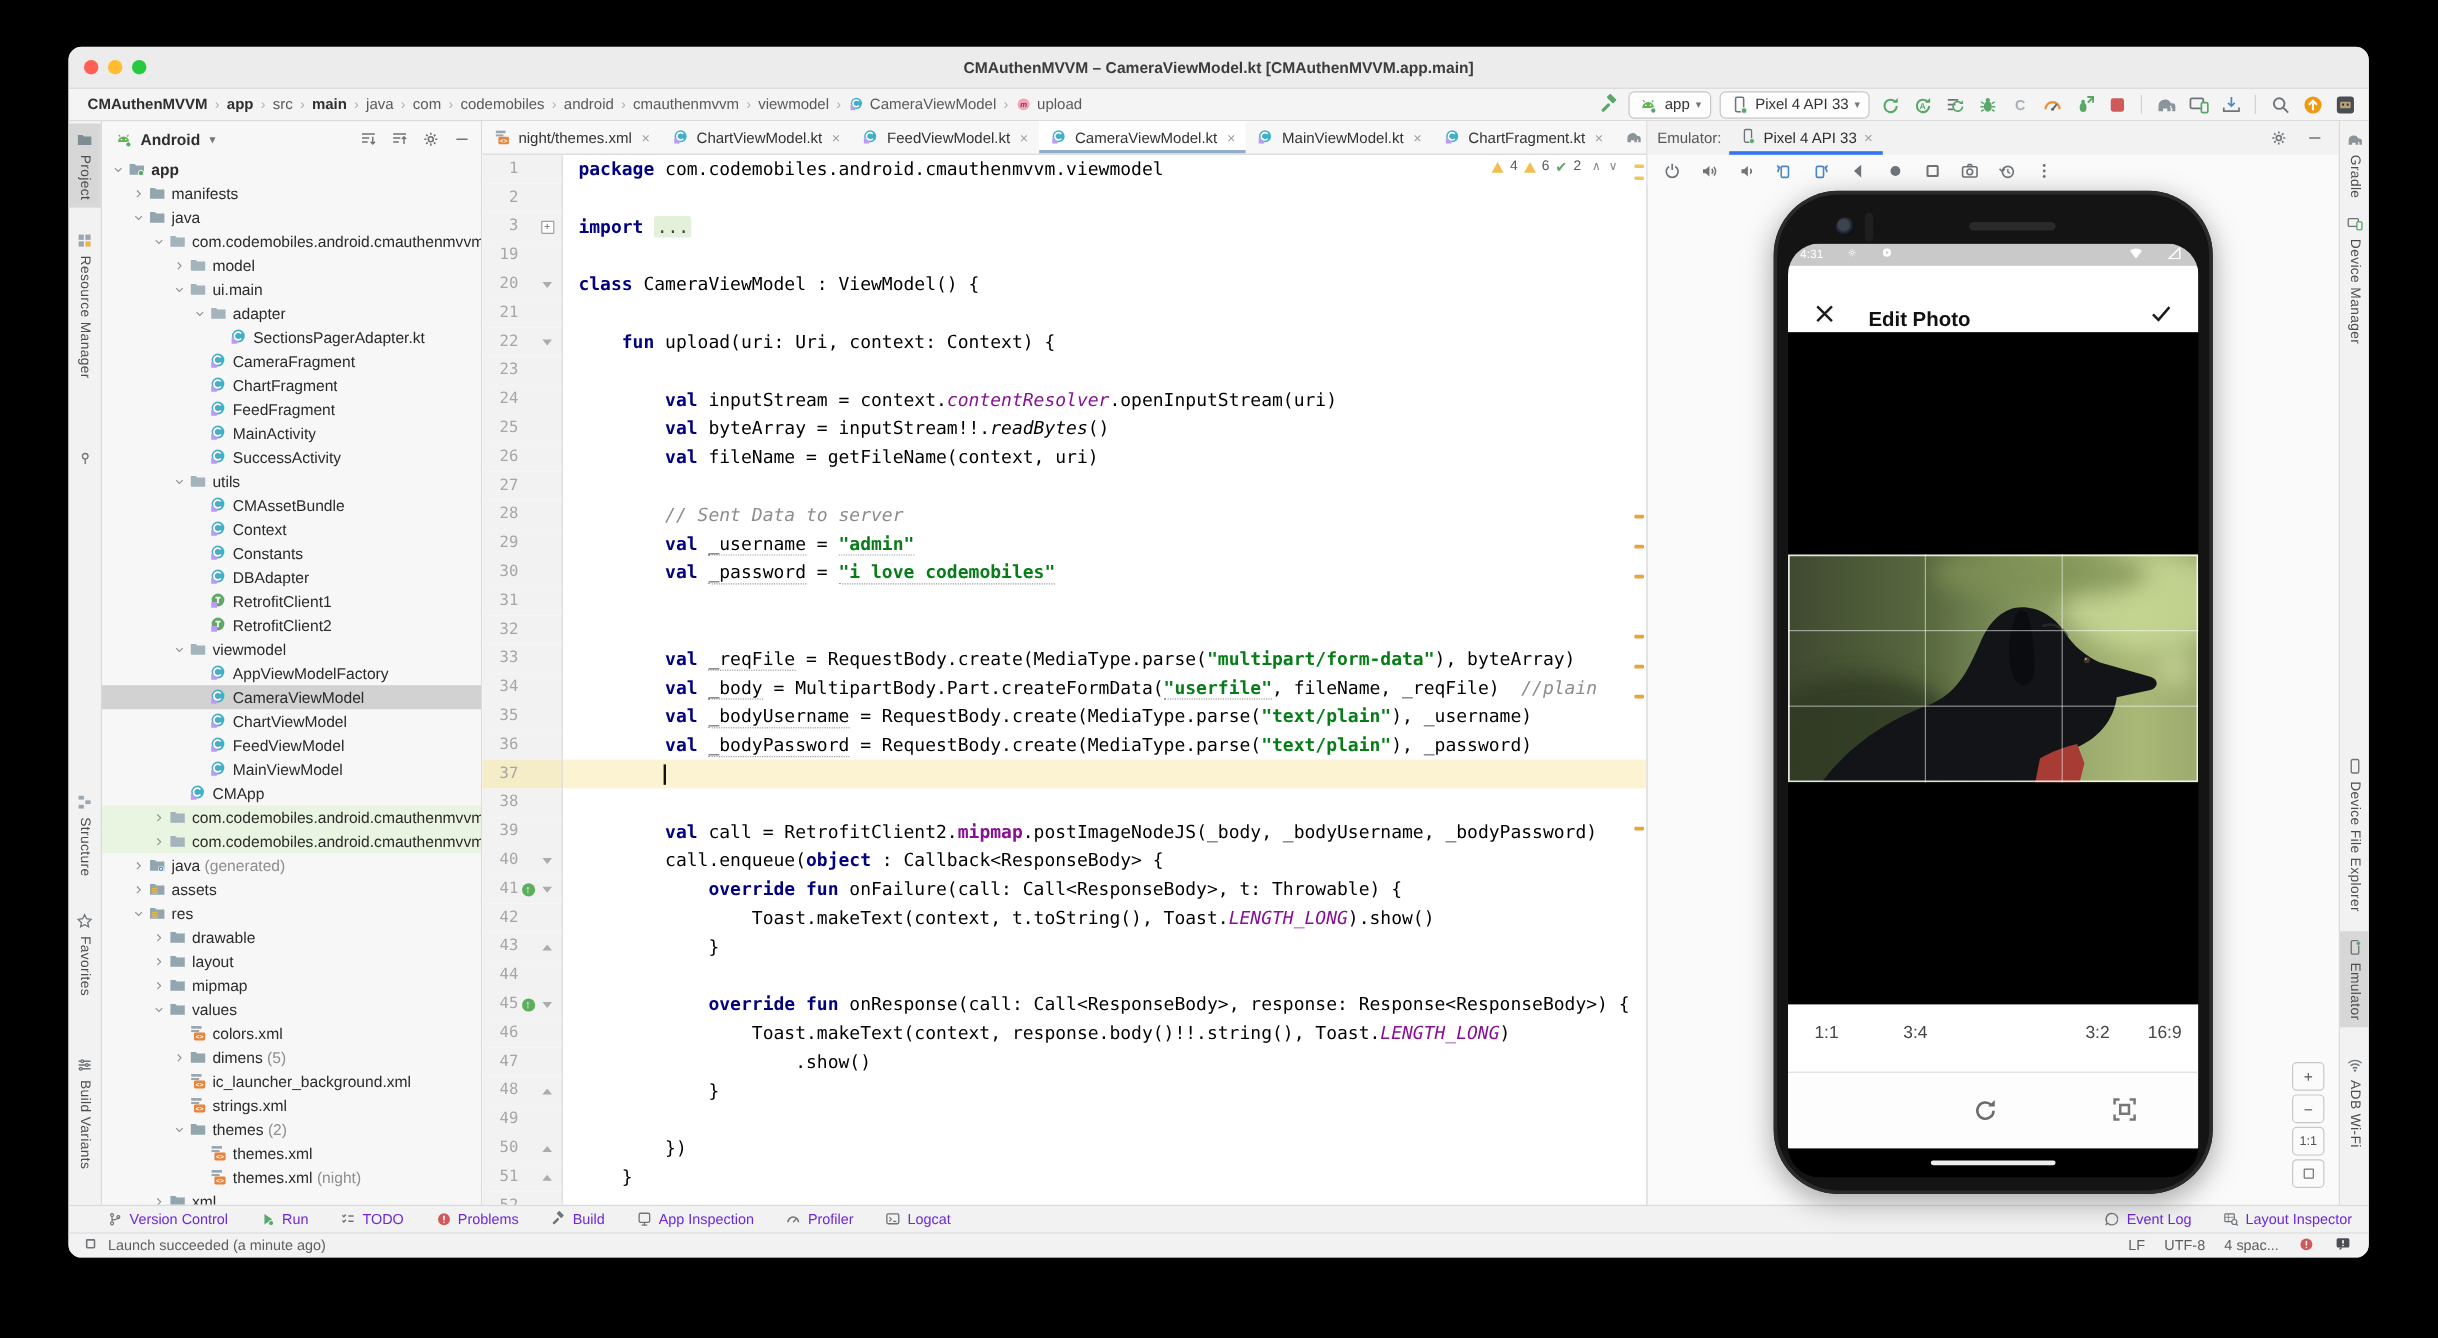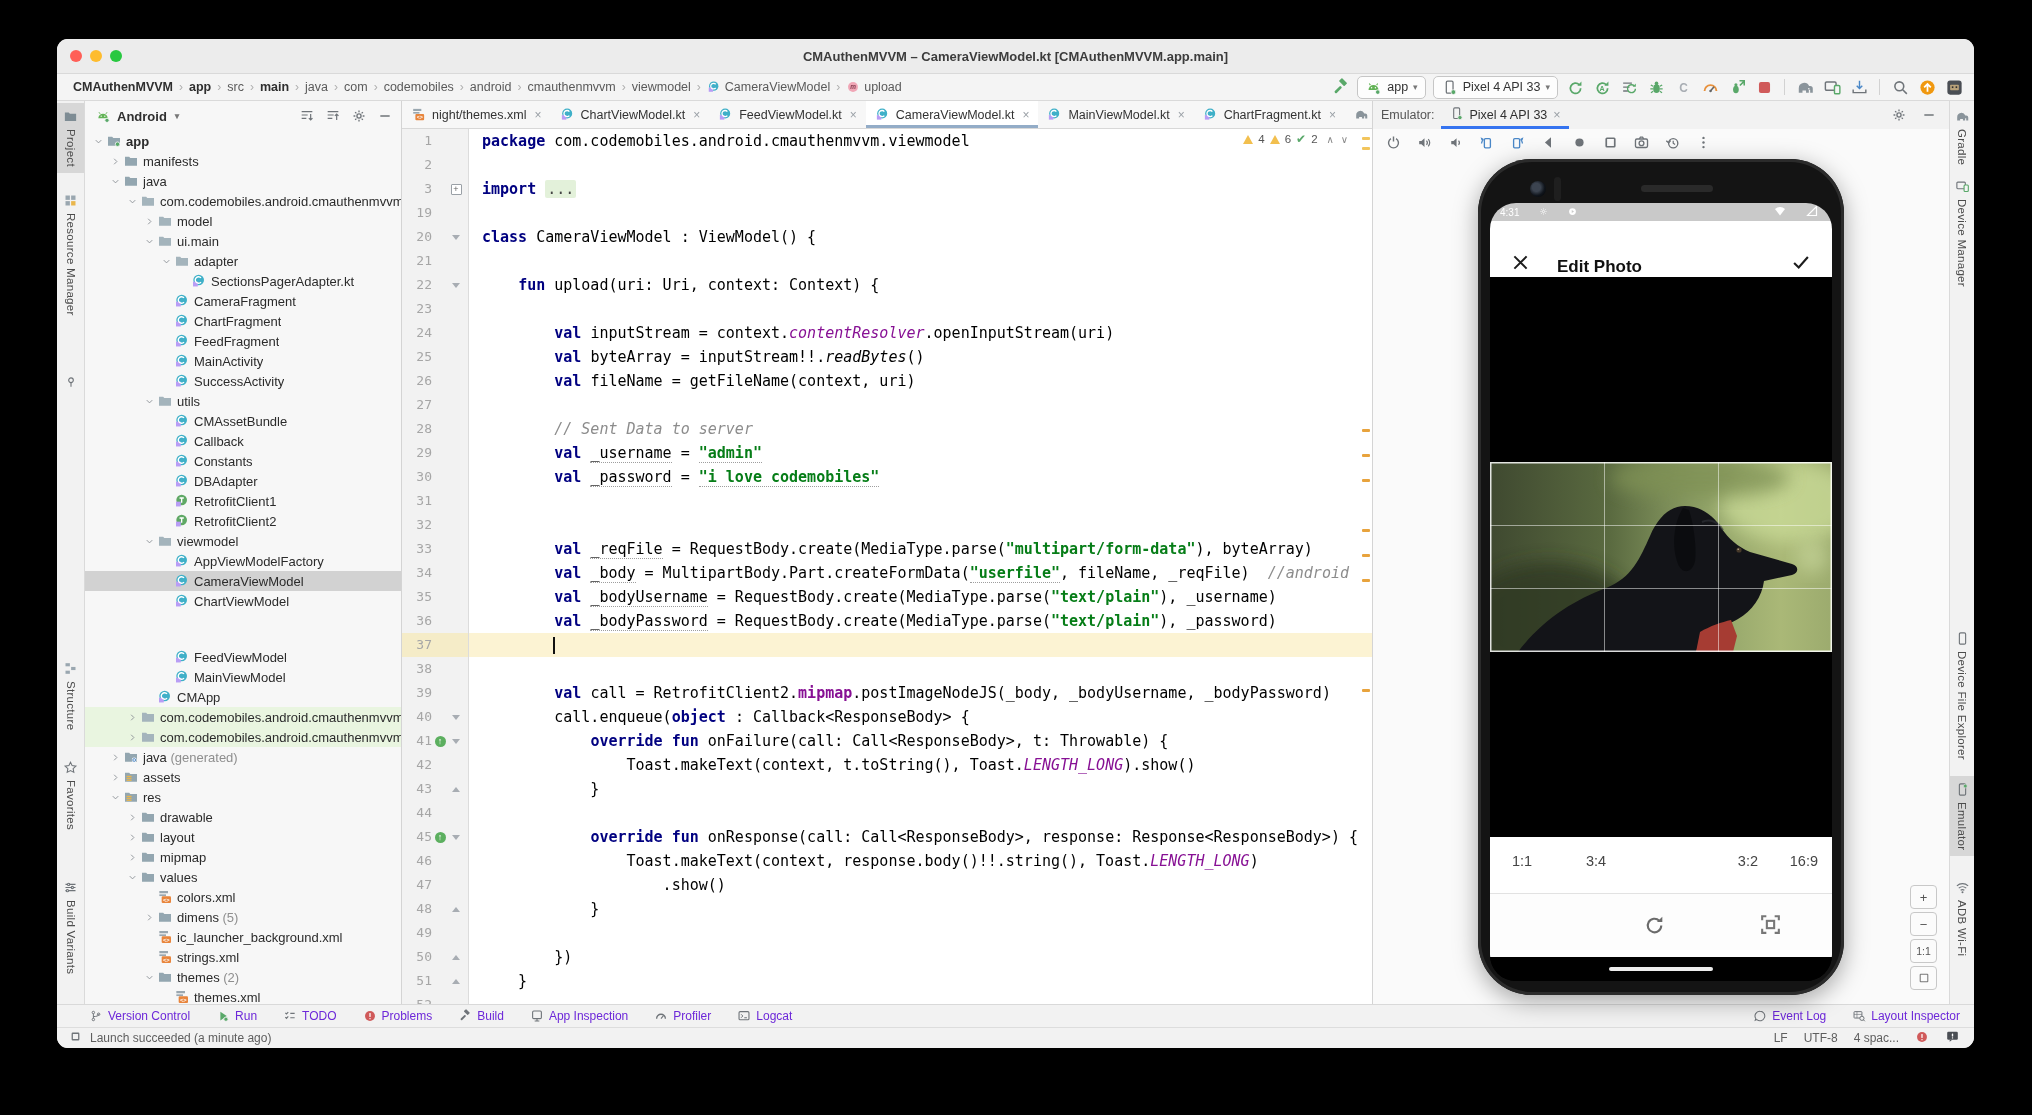--- a/index.html
+++ b/index.html
@@ -734,21 +734,21 @@
             <span class="tchev"></span>
             <span class="ticon">
               <span style="width: 16px; height: 16px; display: inline-flex;">
                 <svg class="ic" viewBox="0 0 24 24" width="16" height="16">
                   <circle cx="11.5" cy="10.5" r="8" fill="#3fb0c8"></circle>
                   <rect x="3" y="13" width="7.2" height="7.2" fill="#b89df5"></rect>
                   <path d="M15 7.3a4.9 4.9 0 1 0 0 6.4" fill="none" stroke="#fff" stroke-width="2.1"></path>
                 </svg>
               </span>
             </span>
-            <span class="tlabel"><span>Callback</span></span>
+            <span class="tlabel"><span>Context</span></span>
           </div>
           <div class="trow" style="padding-left: 74px;">
             <span class="tchev"></span>
             <span class="ticon">
               <span style="width: 16px; height: 16px; display: inline-flex;">
                 <svg class="ic" viewBox="0 0 24 24" width="16" height="16">
                   <circle cx="11.5" cy="10.5" r="8" fill="#3fb0c8"></circle>
                   <rect x="3" y="13" width="7.2" height="7.2" fill="#b89df5"></rect>
                   <path d="M15 7.3a4.9 4.9 0 1 0 0 6.4" fill="none" stroke="#fff" stroke-width="2.1"></path>
                 </svg>
@@ -844,21 +844,21 @@
               <span style="width: 16px; height: 16px; display: inline-flex;">
                 <svg class="ic" viewBox="0 0 24 24" width="16" height="16">
                   <circle cx="11.5" cy="10.5" r="8" fill="#3fb0c8"></circle>
                   <rect x="3" y="13" width="7.2" height="7.2" fill="#b89df5"></rect>
                   <path d="M15 7.3a4.9 4.9 0 1 0 0 6.4" fill="none" stroke="#fff" stroke-width="2.1"></path>
                 </svg>
               </span>
             </span>
             <span class="tlabel"><span>ChartViewModel</span></span>
           </div>
-          <div class="trow" style="padding-left: 74px; margin-top: 36px;">
+          <div class="trow" style="padding-left: 74px;">
             <span class="tchev"></span>
             <span class="ticon">
               <span style="width: 16px; height: 16px; display: inline-flex;">
                 <svg class="ic" viewBox="0 0 24 24" width="16" height="16">
                   <circle cx="11.5" cy="10.5" r="8" fill="#3fb0c8"></circle>
                   <rect x="3" y="13" width="7.2" height="7.2" fill="#b89df5"></rect>
                   <path d="M15 7.3a4.9 4.9 0 1 0 0 6.4" fill="none" stroke="#fff" stroke-width="2.1"></path>
                 </svg>
               </span>
             </span>
@@ -1438,21 +1438,21 @@
               <span class="gfold"></span>
             </div>
             <div class="ctext"><span>        </span><span class="sk">val </span><span class="sdu">_reqFile</span><span> = RequestBody.create(MediaType.parse(</span><span class="ss">"multipart/form-data"</span><span>), byteArray)</span></div>
           </div>
           <div class="crow">
             <div class="gutter">
               <span class="lnum">34</span>
               <span class="gmark"></span>
               <span class="gfold"></span>
             </div>
-            <div class="ctext"><span>        </span><span class="sk">val </span><span class="sdu">_body</span><span> = MultipartBody.Part.createFormData(</span><span class="ssu">"userfile"</span><span>, fileName, _reqFile)  </span><span class="sc">//android</span></div>
+            <div class="ctext"><span>        </span><span class="sk">val </span><span class="sdu">_body</span><span> = MultipartBody.Part.createFormData(</span><span class="ssu">"userfile"</span><span>, fileName, _reqFile)  </span><span class="sc">//plain</span></div>
           </div>
           <div class="crow">
             <div class="gutter">
               <span class="lnum">35</span>
               <span class="gmark"></span>
               <span class="gfold"></span>
             </div>
             <div class="ctext"><span>        </span><span class="sk">val </span><span class="sdu">_bodyUsername</span><span> = RequestBody.create(MediaType.parse(</span><span class="ss">"text/plain"</span><span>), _username)</span></div>
           </div>
           <div class="crow">

